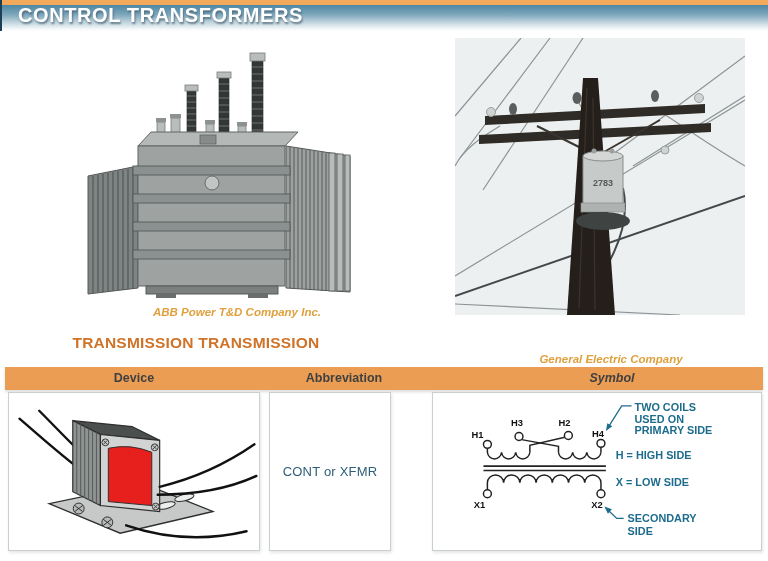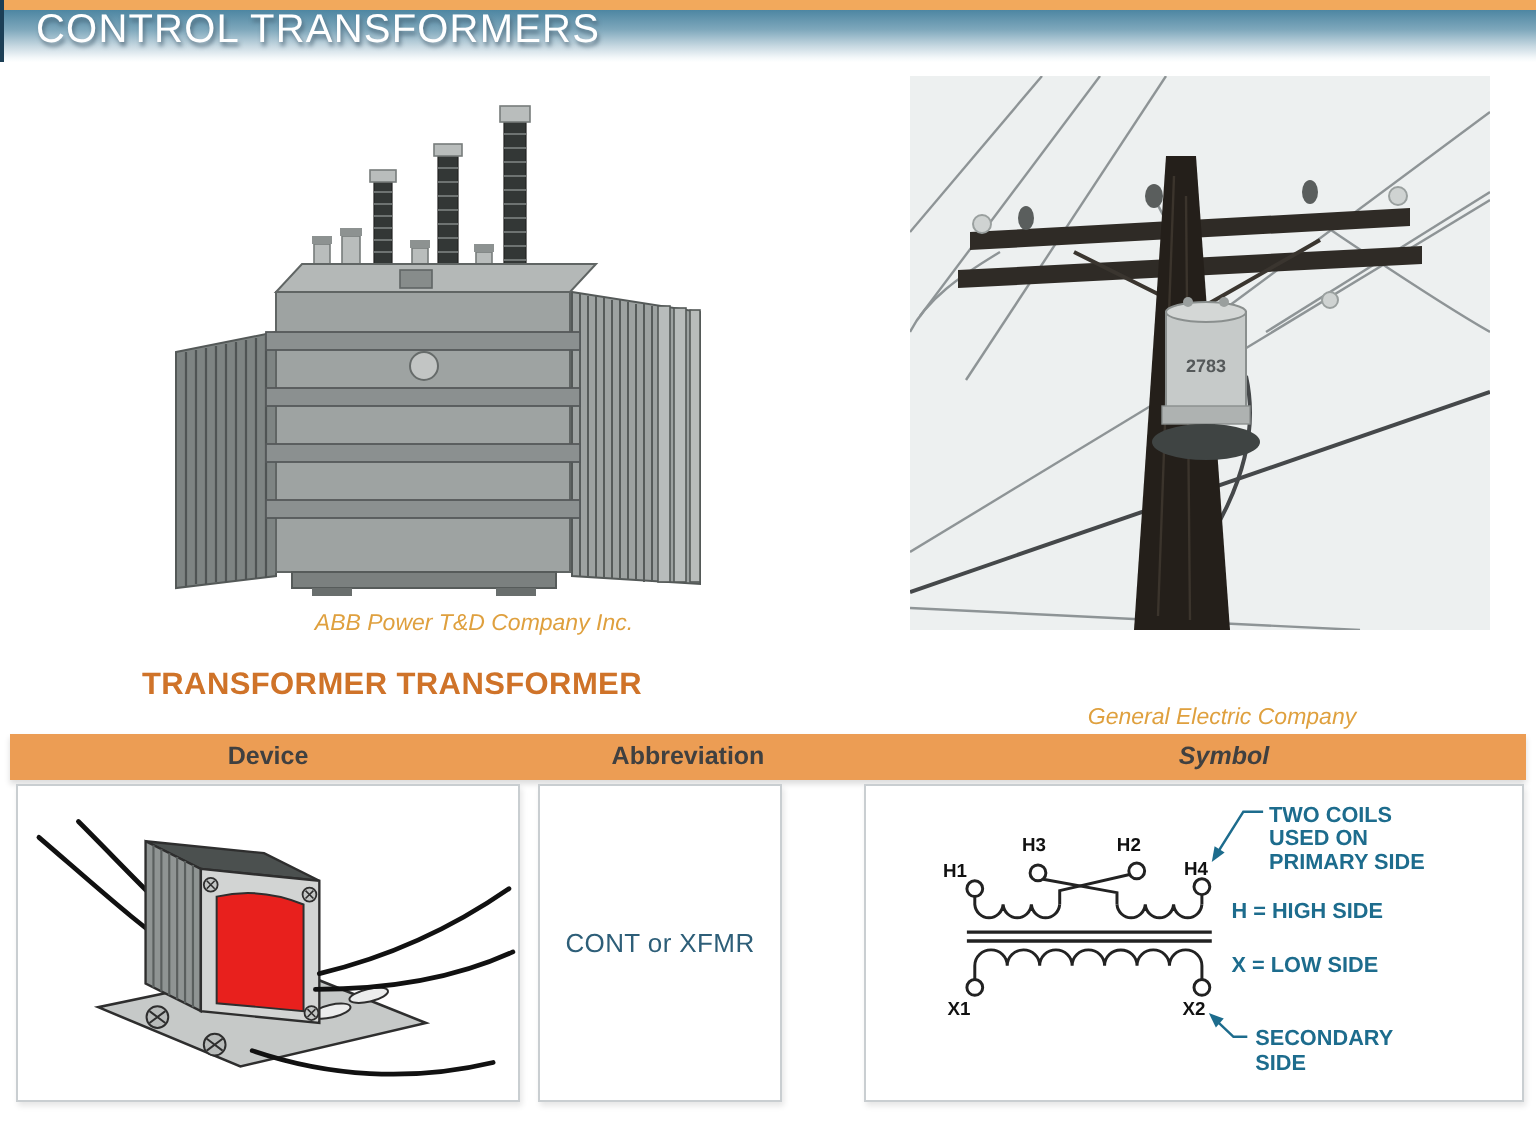--- a/index.html
+++ b/index.html
@@ -4,28 +4,28 @@
 <style>
   html,body{margin:0;padding:0;background:#ffffff;}
   .page{position:relative;width:768px;height:561px;background:#ffffff;overflow:hidden;
         font-family:"Liberation Sans",sans-serif;}
 
   
   .top-stripe{position:absolute;left:2px;top:0;width:766px;height:5px;background:#F2A95C;}
   .header-bar{position:absolute;left:2px;top:5px;width:766px;height:26px;
     background:linear-gradient(to bottom,#4D86A2 0%,#7FA8BC 38%,#C8D9E2 70%,#F4F8FA 92%,#FEFFFF 100%);}
   .header-edge{position:absolute;left:0;top:0;width:2px;height:31px;background:#1C3F56;}
-  .header-title{position:absolute;left:18px;top:4px;font-size:20px;font-weight:normal;
+  .header-title{position:absolute;left:18px;top:4px;font-size:20px;font-weight:bold;
     letter-spacing:0.6px;color:#ffffff;text-shadow:1px 2px 2px rgba(70,95,112,.75);}
 
   
   .photo{position:absolute;}
   .photo-left{left:60px;top:36px;width:300px;height:262px;}
   .photo-right{left:455px;top:38px;width:290px;height:277px;}
-  .credit{position:absolute;width:300px;text-align:center;font-style:italic;font-weight:400;
+  .credit{position:absolute;width:300px;text-align:center;font-style:italic;font-weight:700;
     font-size:11.5px;color:#DFA03E;}
   .credit-left{left:87px;top:306px;}
   .credit-right{left:461px;top:318px;margin-top:35px;}
   .fig-title{position:absolute;width:320px;text-align:center;font-weight:bold;
     font-size:15.5px;letter-spacing:0.2px;color:#CF7329;}
   .fig-title-left{left:36px;top:334px;}
   .fig-title-right{left:397px;top:334px;}
 
   
   .thead-band{position:absolute;left:5px;top:367px;width:758px;height:23px;background:#EC9D54;
@@ -168,21 +168,21 @@
       <circle cx="139" cy="113" r="2.5" fill="#9A9F9E"></circle>
       <circle cx="157" cy="113" r="2.5" fill="#9A9F9E"></circle>
       <rect x="126" y="165" width="44" height="9" fill="#AEB2B1" stroke="#8A8F8E" stroke-width="0.7"></rect>
       <ellipse cx="148" cy="183" rx="27" ry="9" fill="#3F4443"></ellipse>
       <text x="148" y="148" text-anchor="middle" font-size="9" font-weight="bold" fill="#55595A">2783</text>
     </g>
   </svg>
 
   <div class="credit credit-left">ABB Power T&amp;D Company Inc.</div>
   <div class="credit credit-right">General Electric Company</div>
-  <div class="fig-title fig-title-left">TRANSFORMER TRANSFORMER</div>
+  <div class="fig-title fig-title-left">TRANSMISSION TRANSMISSION</div>
 
   <div class="thead-band"></div>
   <div class="col-label col-label-device">Device</div>
   <div class="col-label col-label-abbr">Abbreviation</div>
   <div class="col-label col-label-symbol">Symbol</div>
 
   <div class="cell cell-device">
     <svg viewBox="0 0 252 159" width="250" height="157">
 
       <g stroke="#111" stroke-width="2.4" fill="none" stroke-linecap="round">

